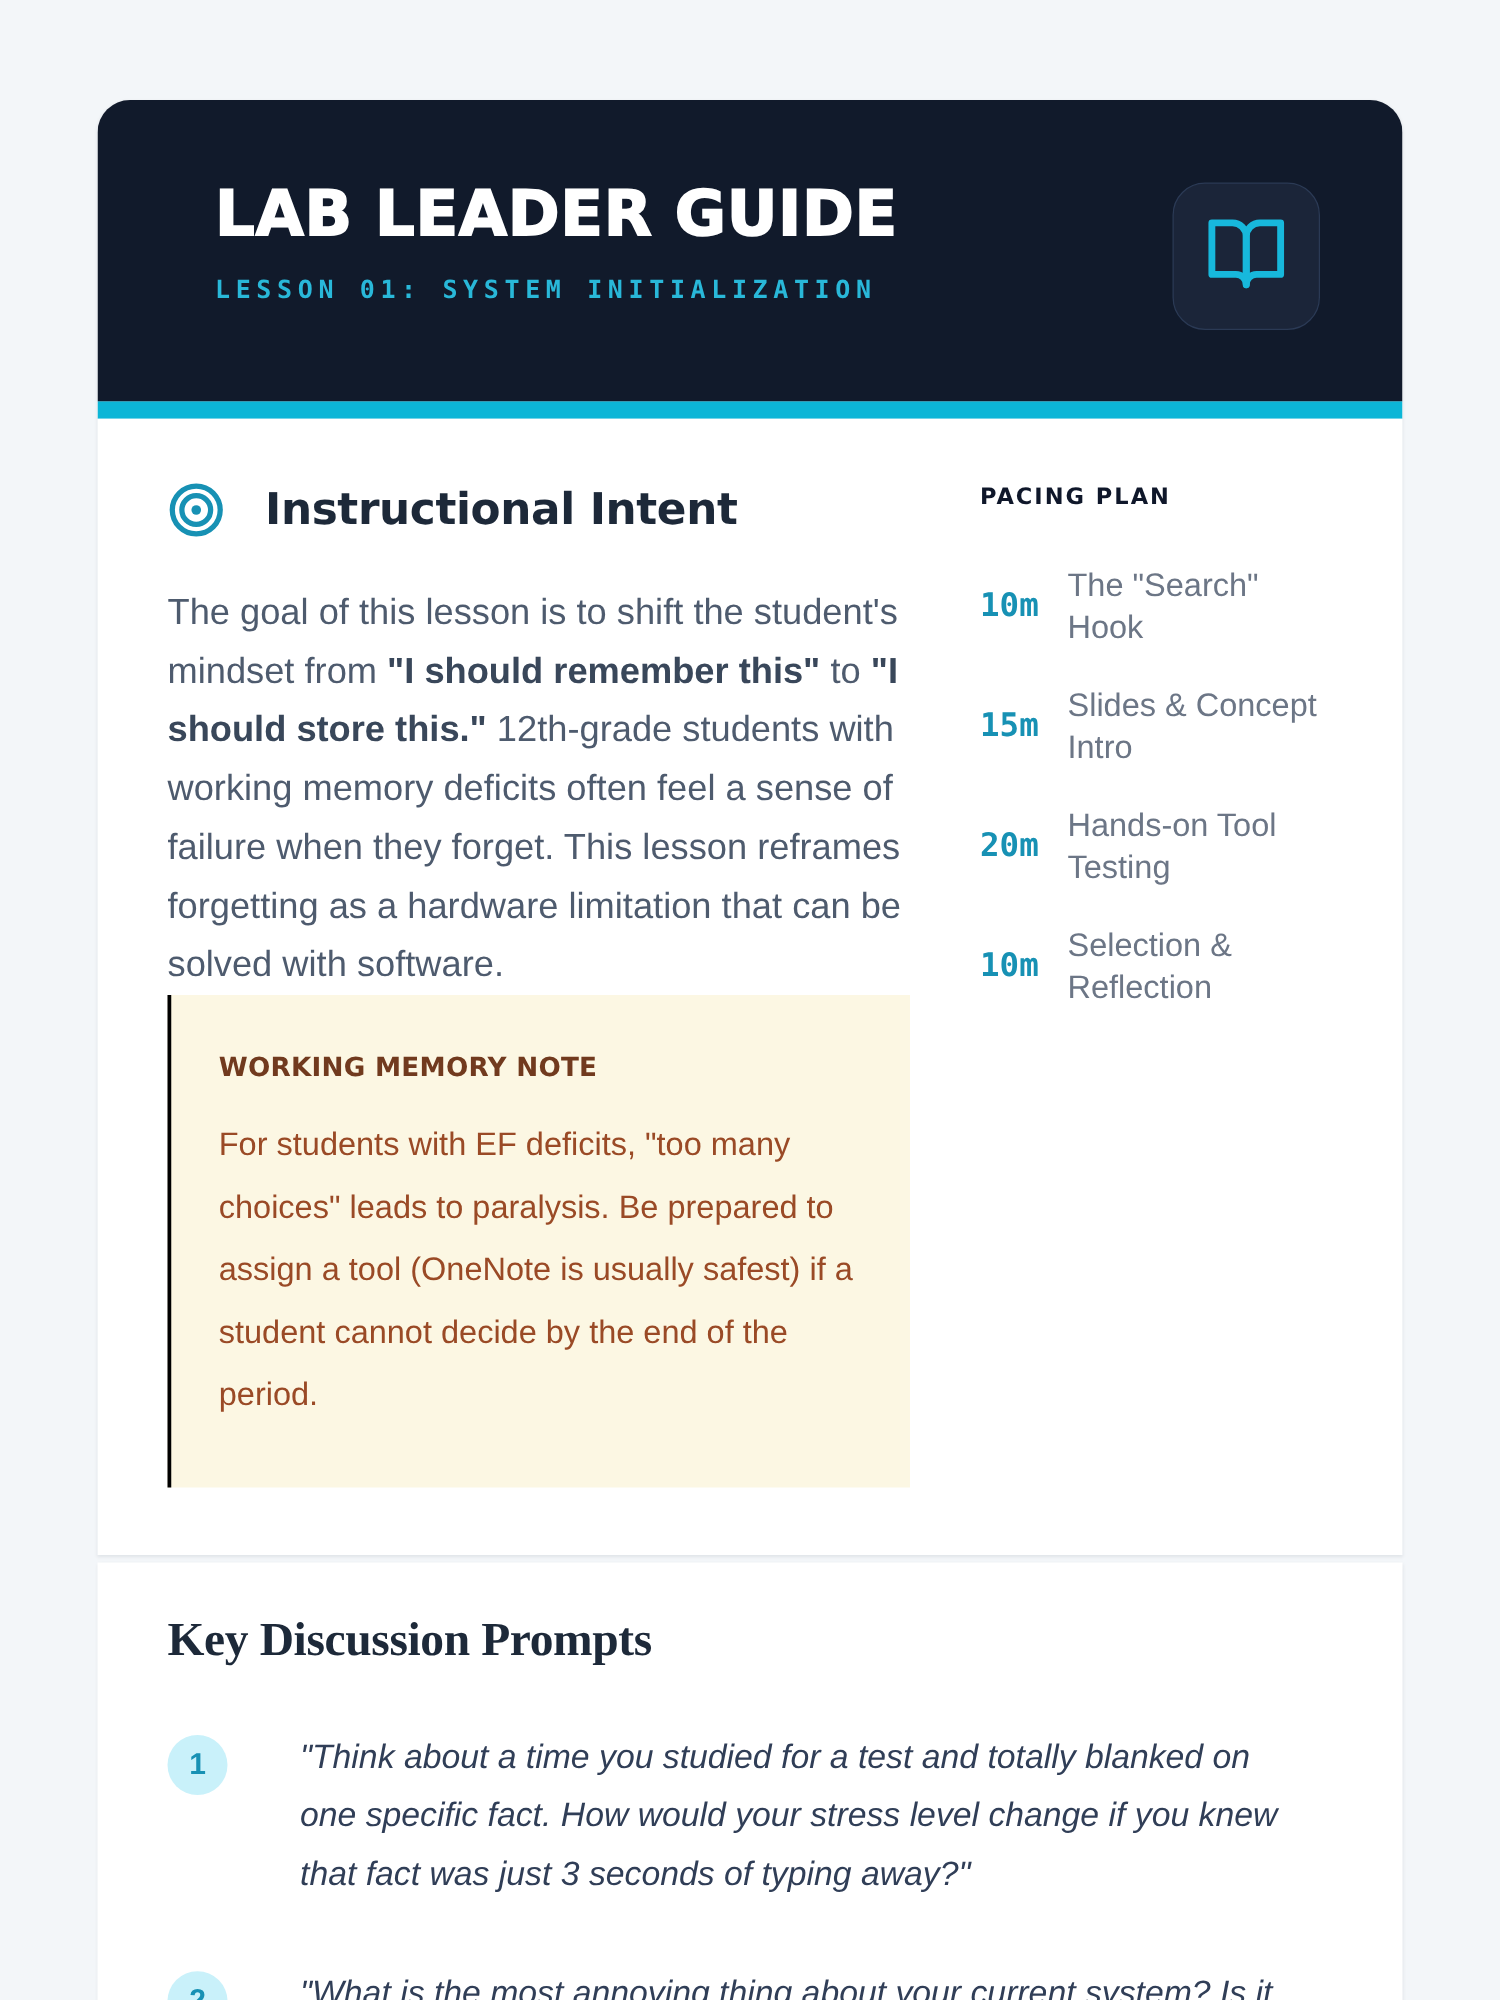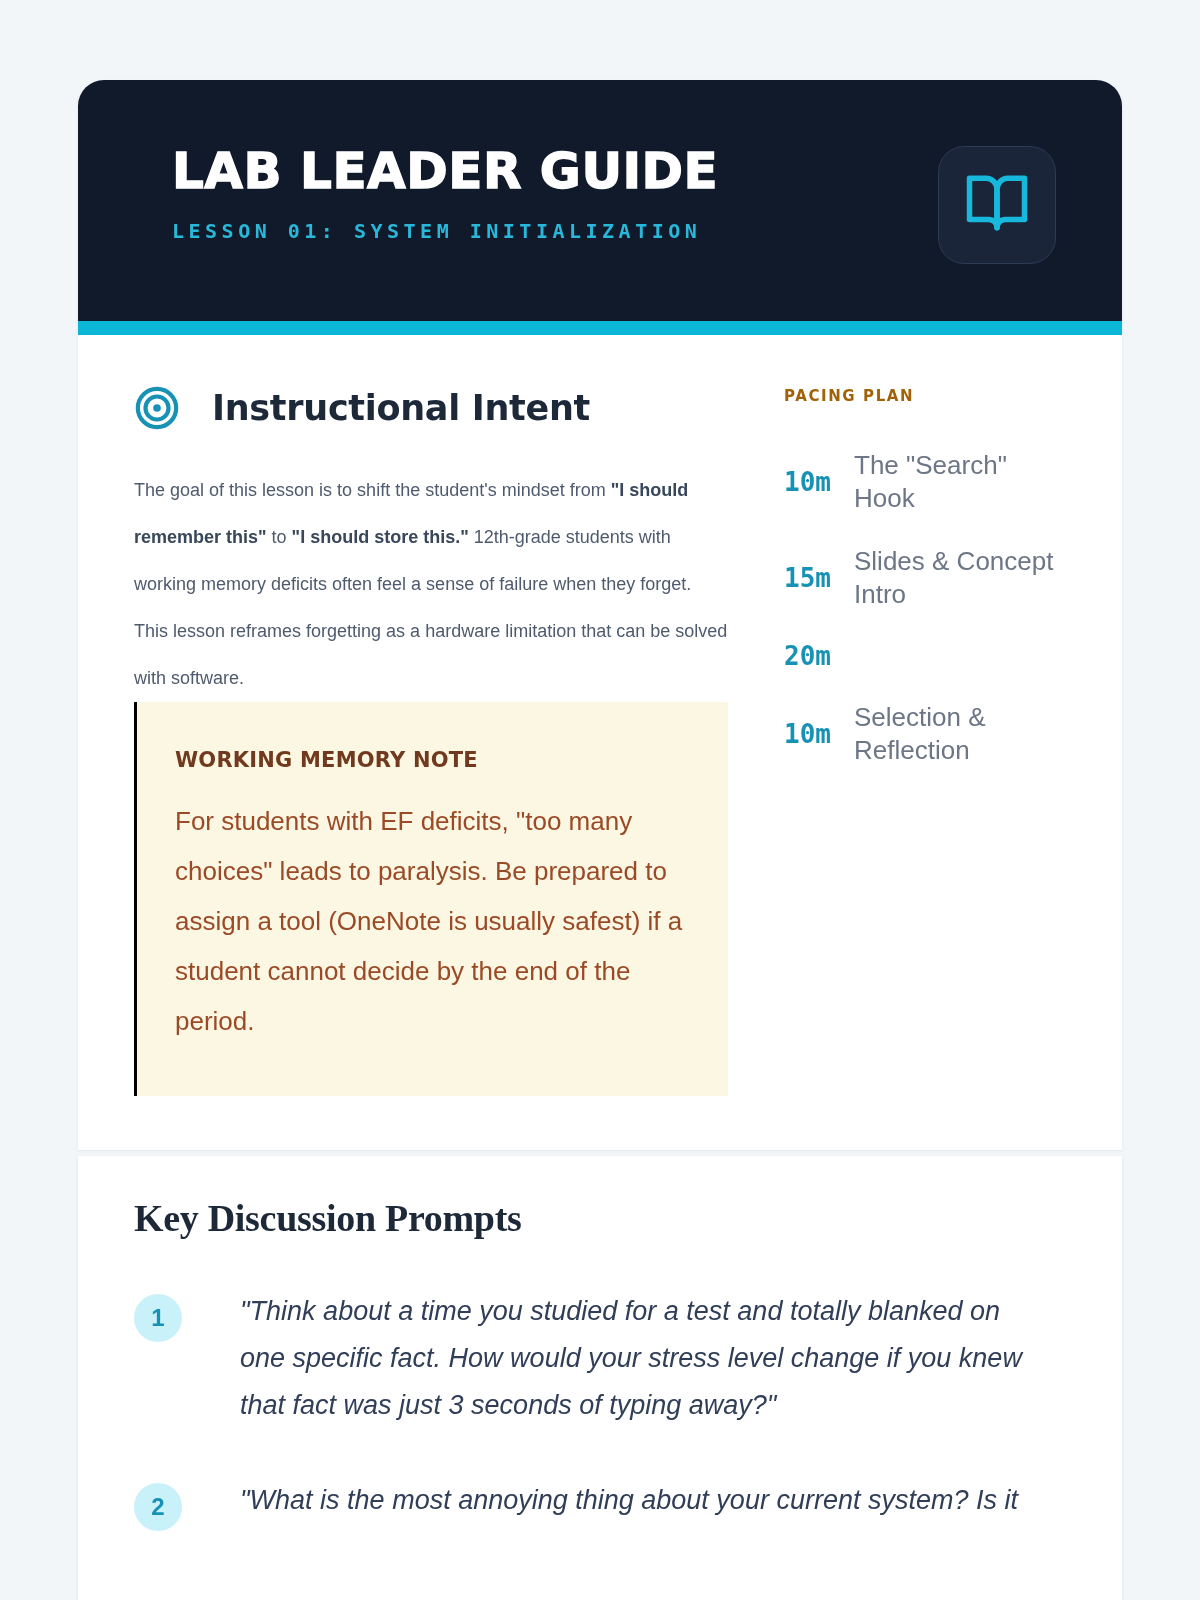--- a/index.html
+++ b/index.html
@@ -62,21 +62,21 @@
   .section-head { display:flex; align-items:center; gap:32px; }
   .section-head h2 {
     font-family:"DejaVu Sans", "Liberation Sans", sans-serif;
     font-size:35px;
     font-weight:800;
     color:#1d2939;
     letter-spacing:-0.3px;
   }
   .para {
     margin-top:36px;
-    font-size:18px;
+    font-size:29px;
     line-height:47px;
     color:#4e5b6e;
   }
   .para strong { color:#39475a; }
 
   .note {
     background:#fcf7e3;
     border-left:3px solid #000000;
     padding:46px 40px 50px 38px;
   }
@@ -89,24 +89,24 @@
     margin-bottom:24px;
   }
   .note-body {
     font-size:26px;
     line-height:50px;
     color:#9a4a26;
   }
 
   .pacing-head {
     font-family:"DejaVu Sans", "Liberation Sans", sans-serif;
-    font-size:15px;
+    font-size:18px;
     font-weight:800;
     letter-spacing:1.6px;
-    color:#a16207;
+    color:#0f172a;
     padding-top:2px;
   }
   .pacing-row {
     display:flex;
     align-items:center;
     gap:8px;
     margin-top:30px;
   }
   .pacing-row.first { margin-top:44px; }
   .pacing-time {
@@ -209,20 +209,21 @@
         <div class="pacing-row first">
           <span class="pacing-time">10m</span>
           <span class="pacing-label">The "Search" Hook</span>
         </div>
         <div class="pacing-row">
           <span class="pacing-time">15m</span>
           <span class="pacing-label">Slides &amp; Concept Intro</span>
         </div>
         <div class="pacing-row">
           <span class="pacing-time">20m</span>
+          <span class="pacing-label">Hands-on Tool Testing</span>
         </div>
         <div class="pacing-row">
           <span class="pacing-time">10m</span>
           <span class="pacing-label">Selection &amp; Reflection</span>
         </div>
       </div>
     </div>
   </div>
 
   <div class="card-bottom">

